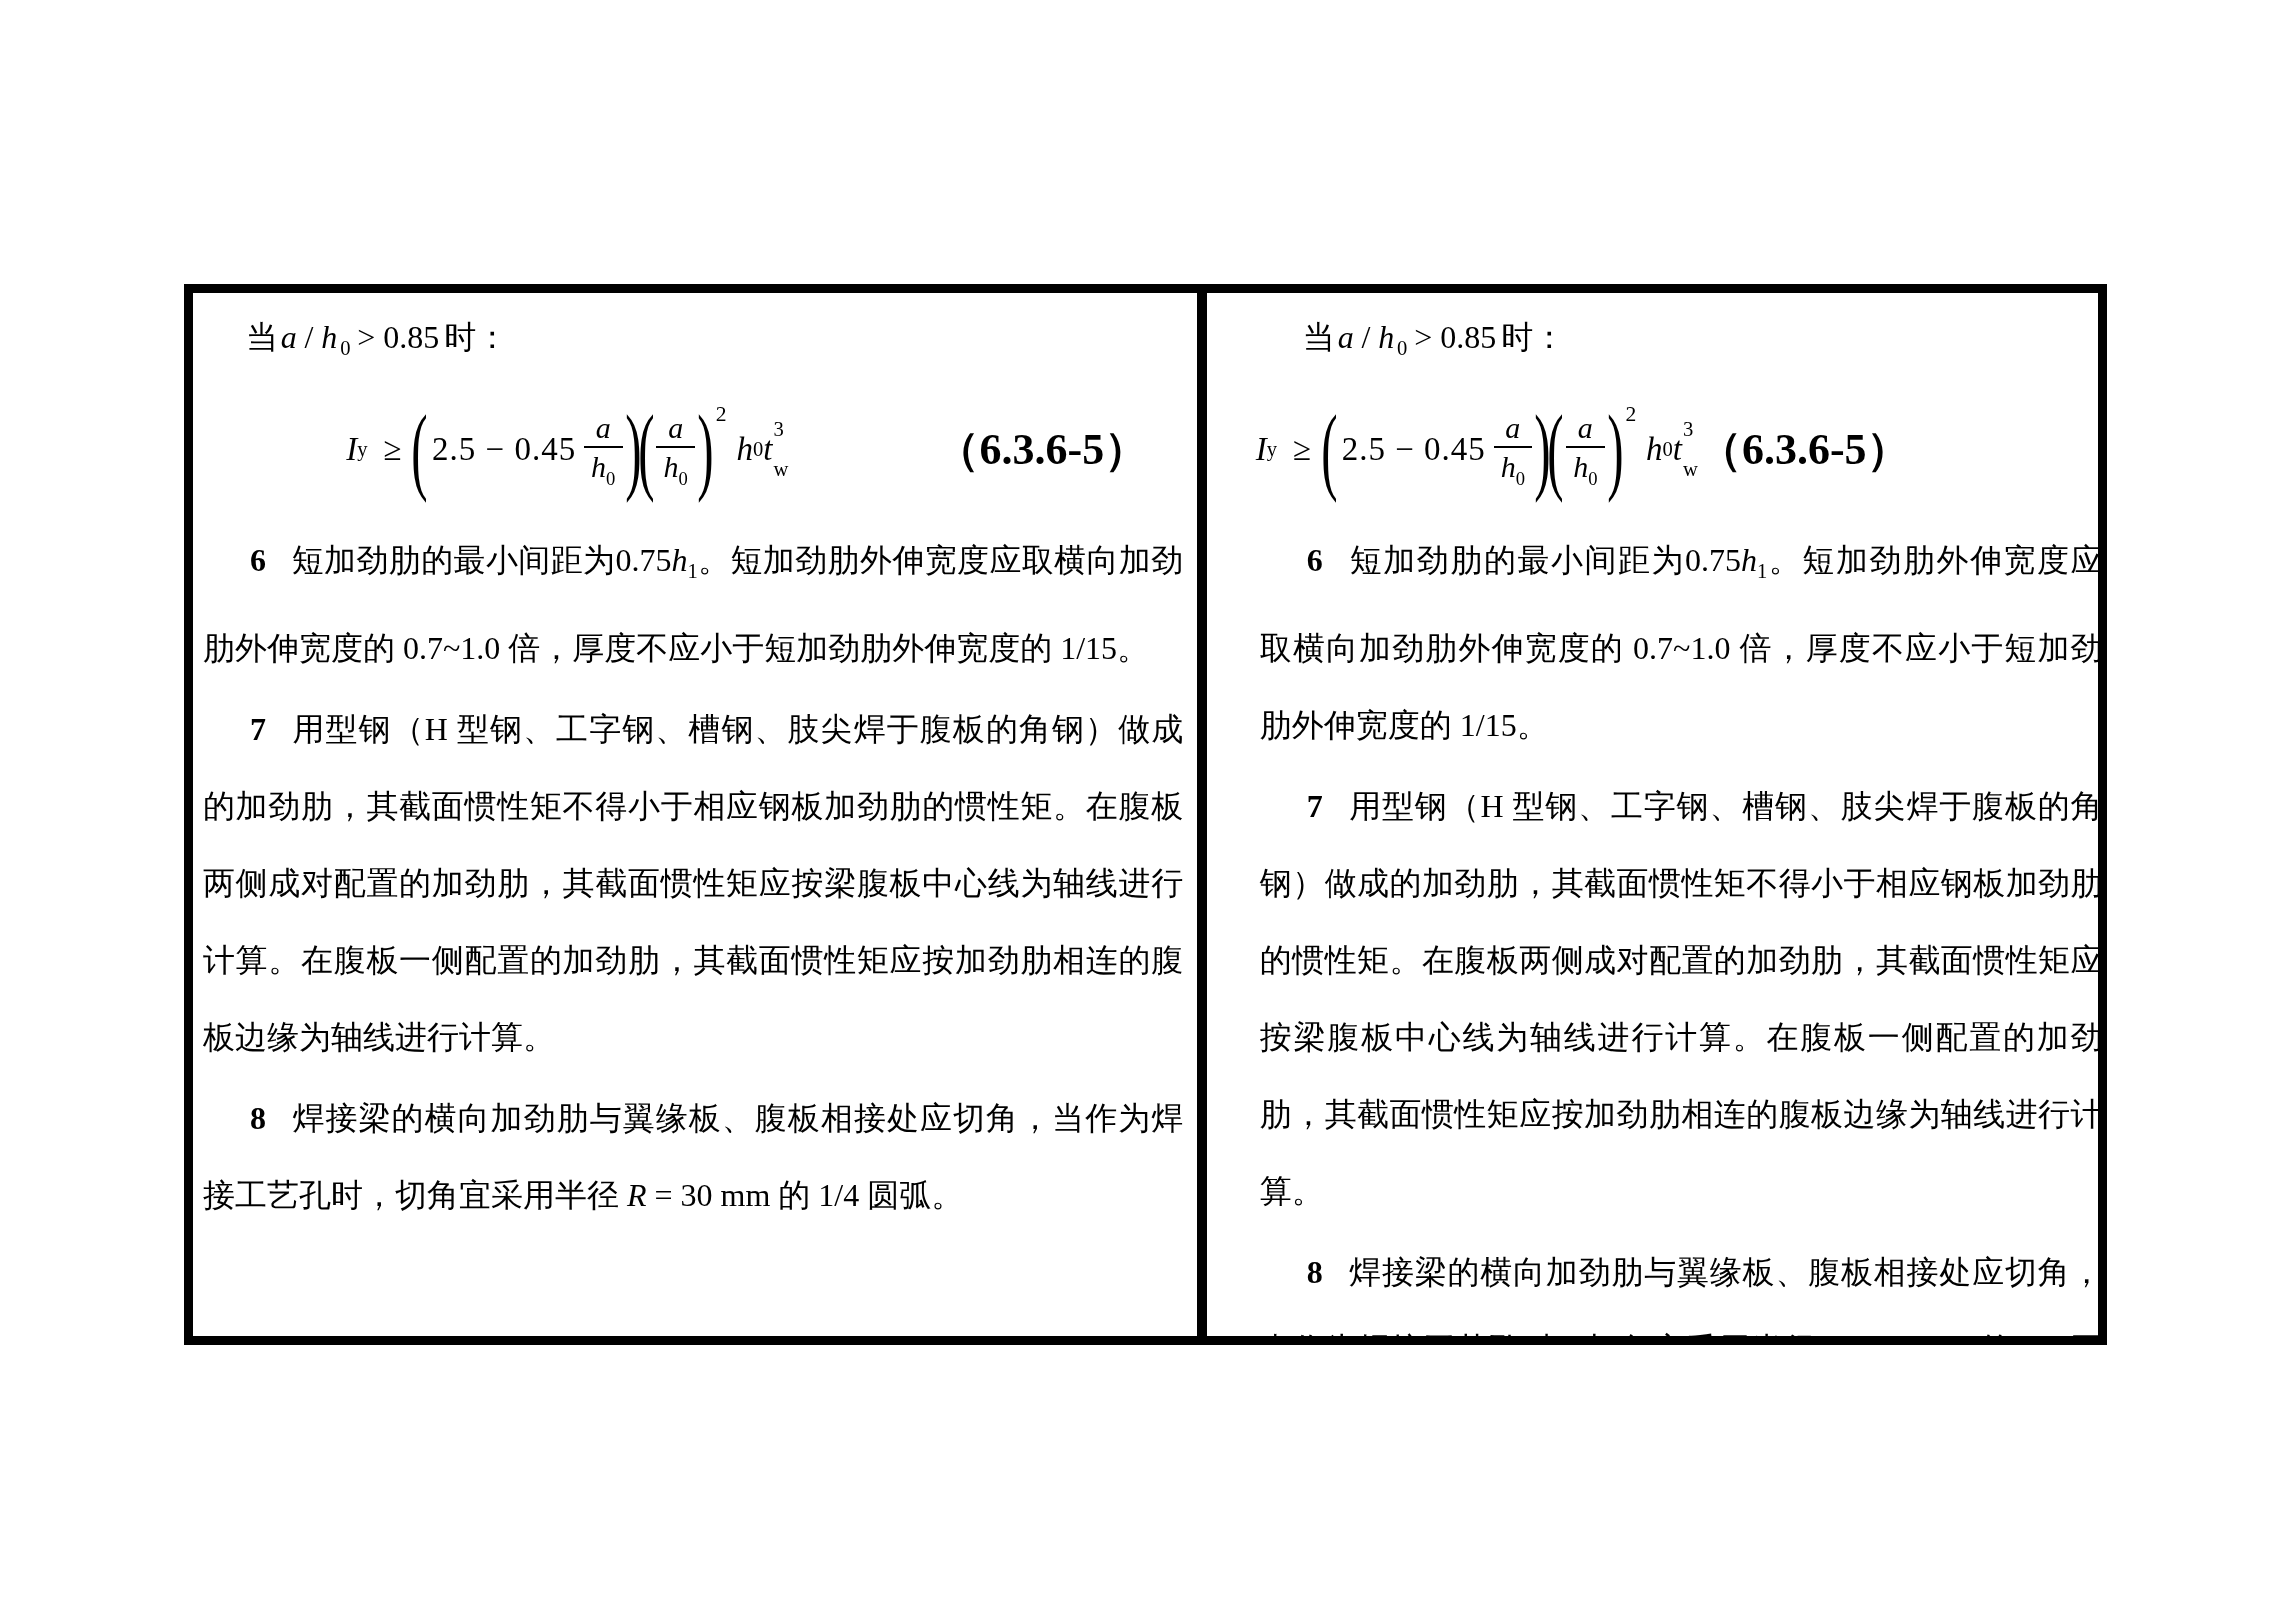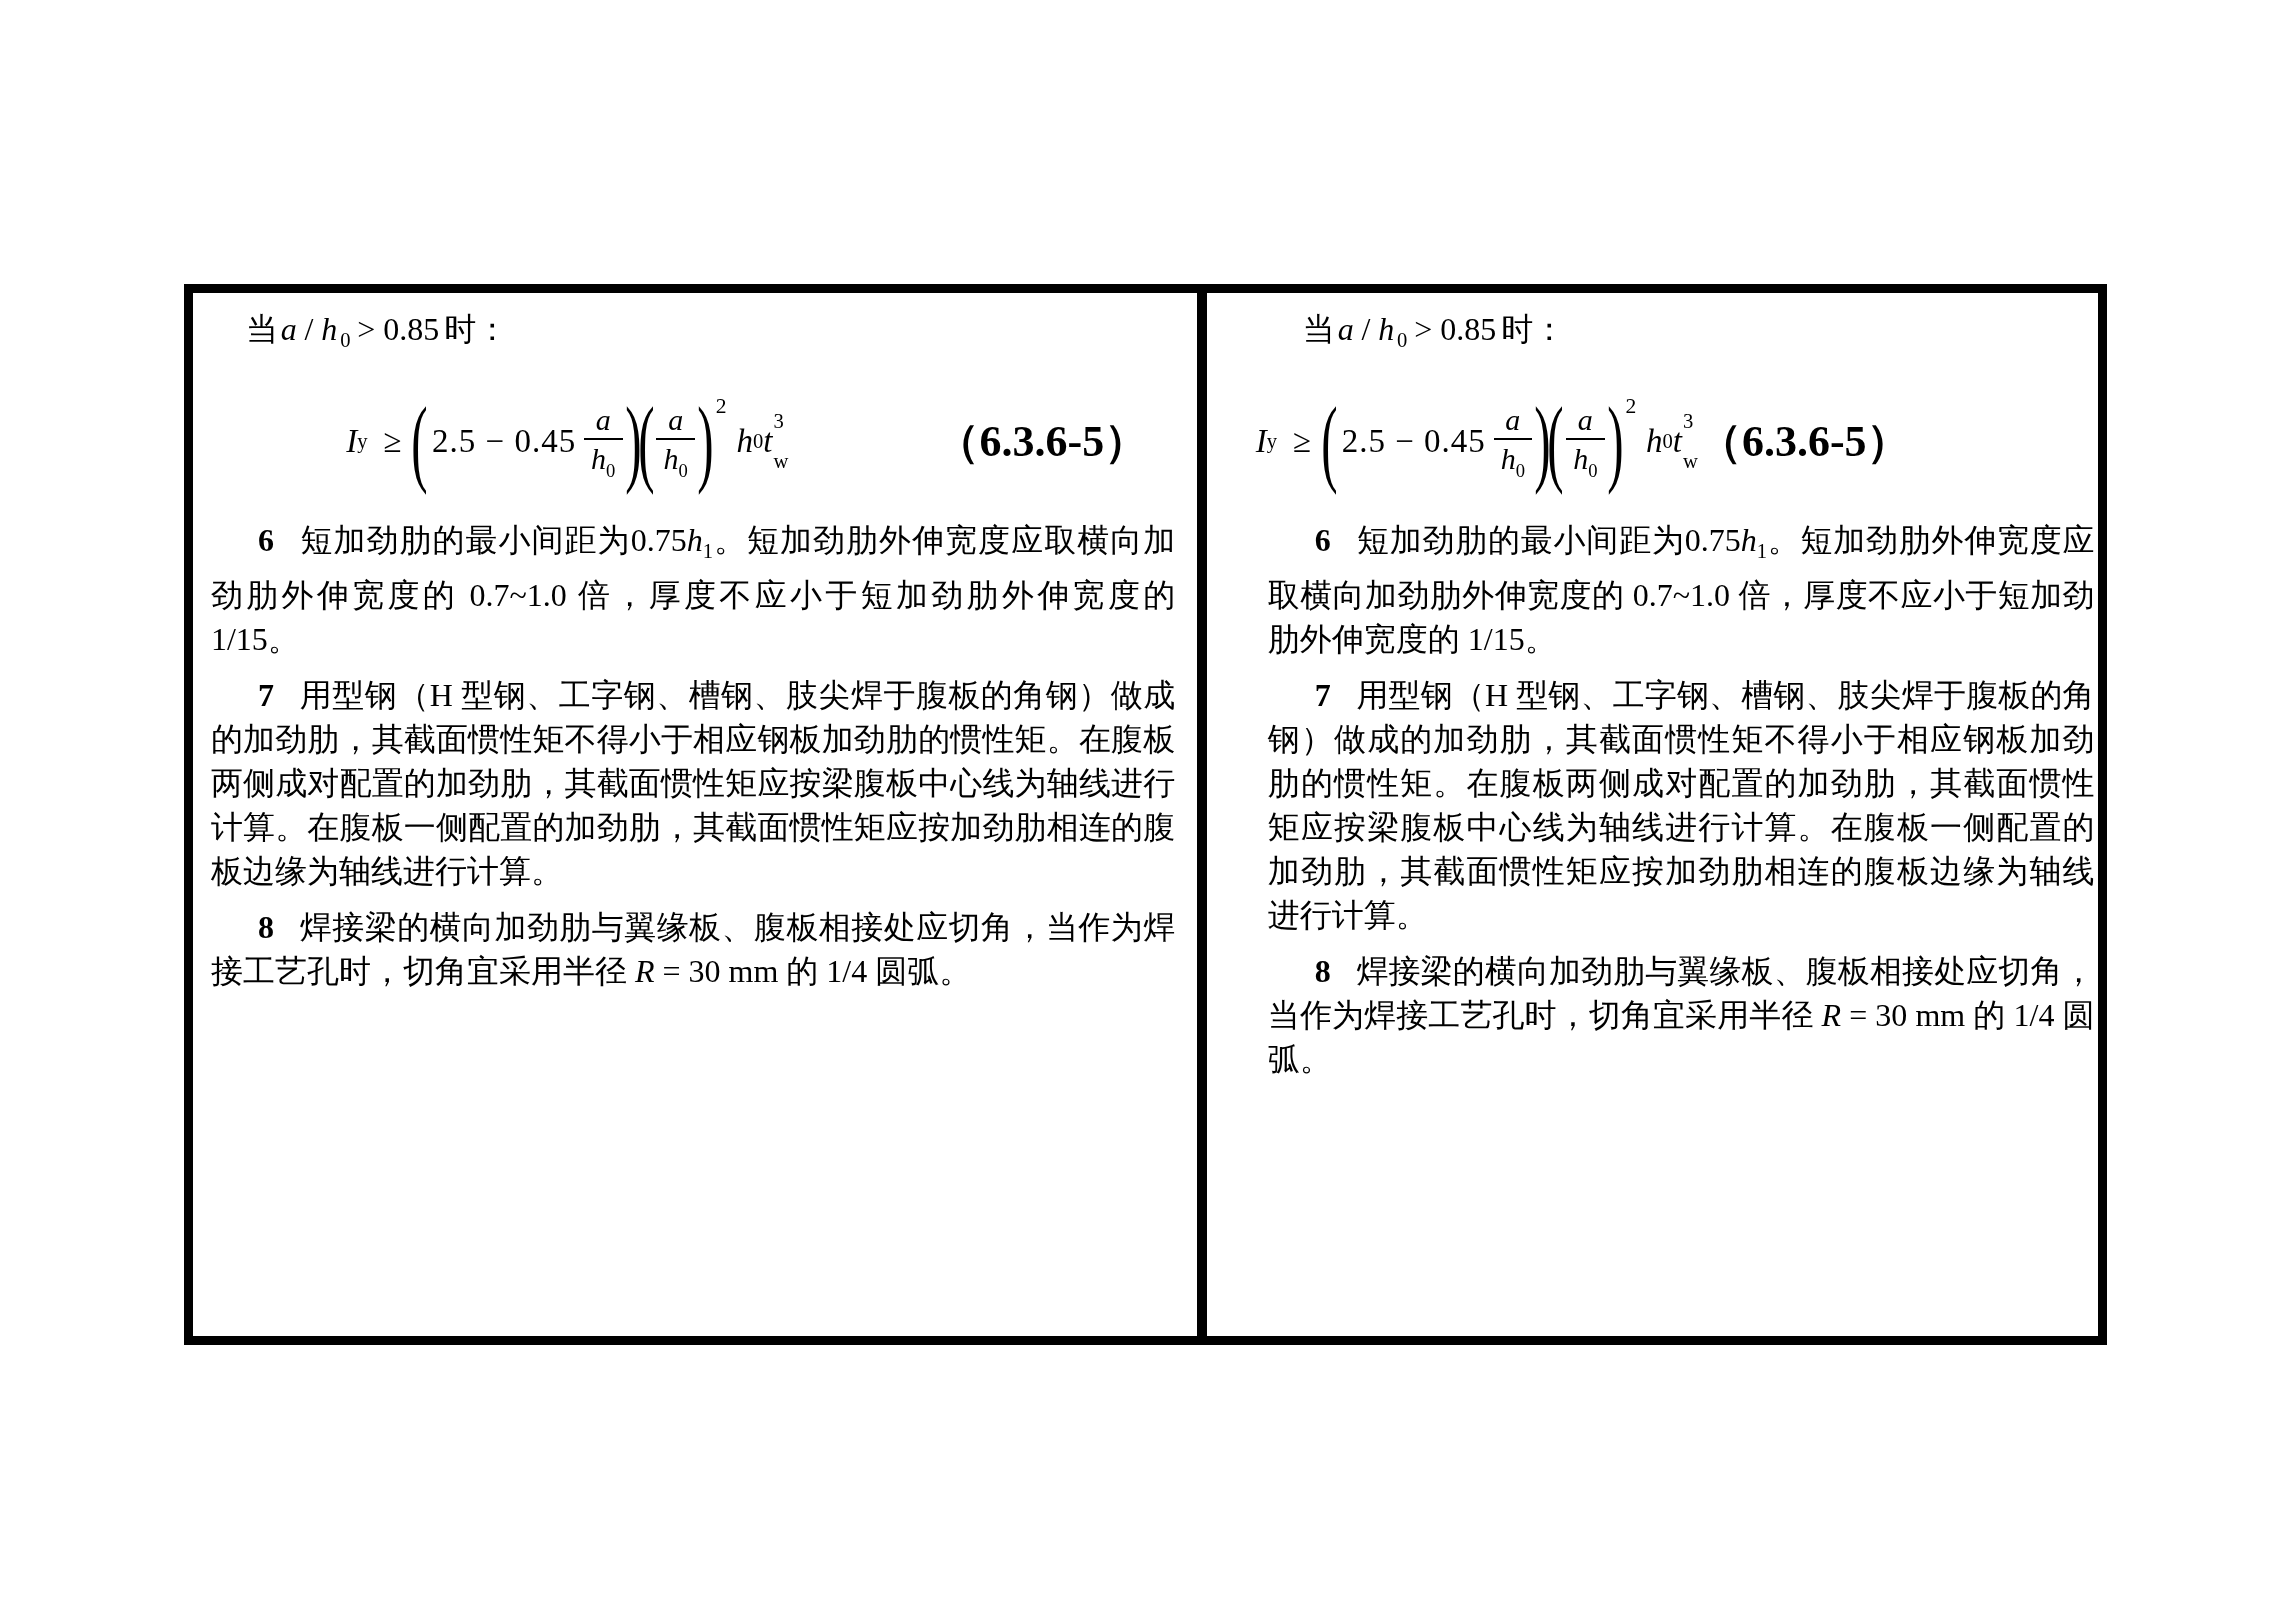--- a/index.html
+++ b/index.html
@@ -19,21 +19,21 @@
     border: 9.8px solid #000;
     background: #fff;
     display: flex;
     overflow: hidden;
   }
   .divider {
     width: 9.8px; background: #000; flex: 0 0 9.8px;
   }
   .col {
     box-sizing: border-box;
-    padding-top: 2px;
+    padding-top: 10px;
   }
   .col-left  { width: 1004px; flex: 0 0 1004px; padding-left: 5.9px;  padding-right: 9.8px; }
   .col-right { flex: 1 1 auto; padding-left: 49px; padding-right: 7.8px; }
 
   .intro {
     margin: 0;
     font-size: 32px;
     line-height: 69px;
     text-indent: 47px;
     white-space: nowrap;
@@ -103,23 +103,23 @@
   }
   .eq-no {
     font-size: 44px;
     font-weight: 700;
     white-space: nowrap;
   }
   .col-left  .eq-no { margin-right: 39px; }
   .col-right .eq-no { margin-right: 196px; }
 
   .para {
-    margin: 12px;
+    margin: 4px;
     font-size: 32px;
-    line-height: 44px;
+    line-height: 77px;
     text-align: justify;
     text-justify: inter-character;
     text-indent: 47px;
   }
   .pnum { font-weight: 700; margin-right: 25.5px; }
   .seg-t  { }
   .seg-n  { }
   .seg-m  { font-style: italic; }
   .seg-sub{ font-size: 20.6px; vertical-align: -6.9px; }
 </style>

